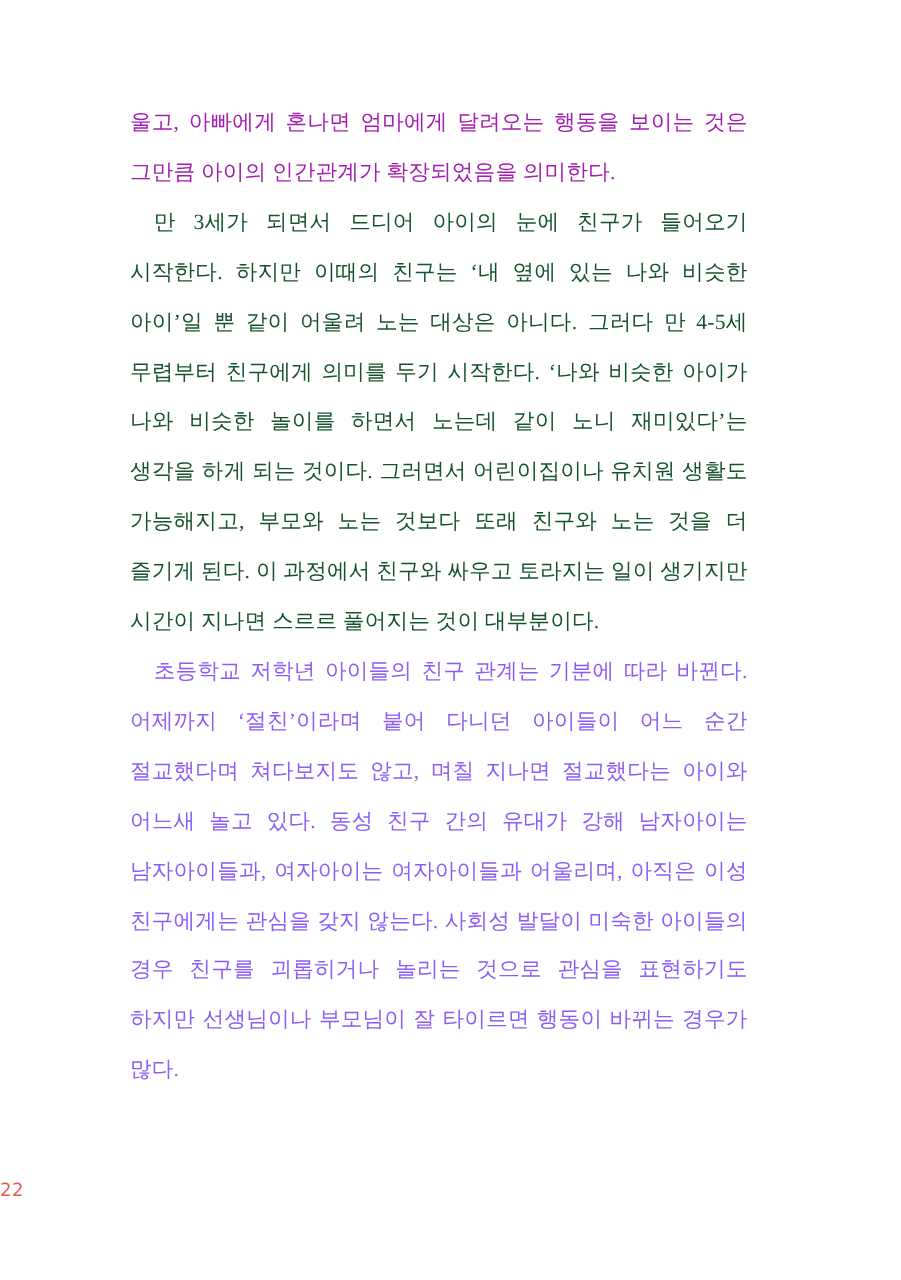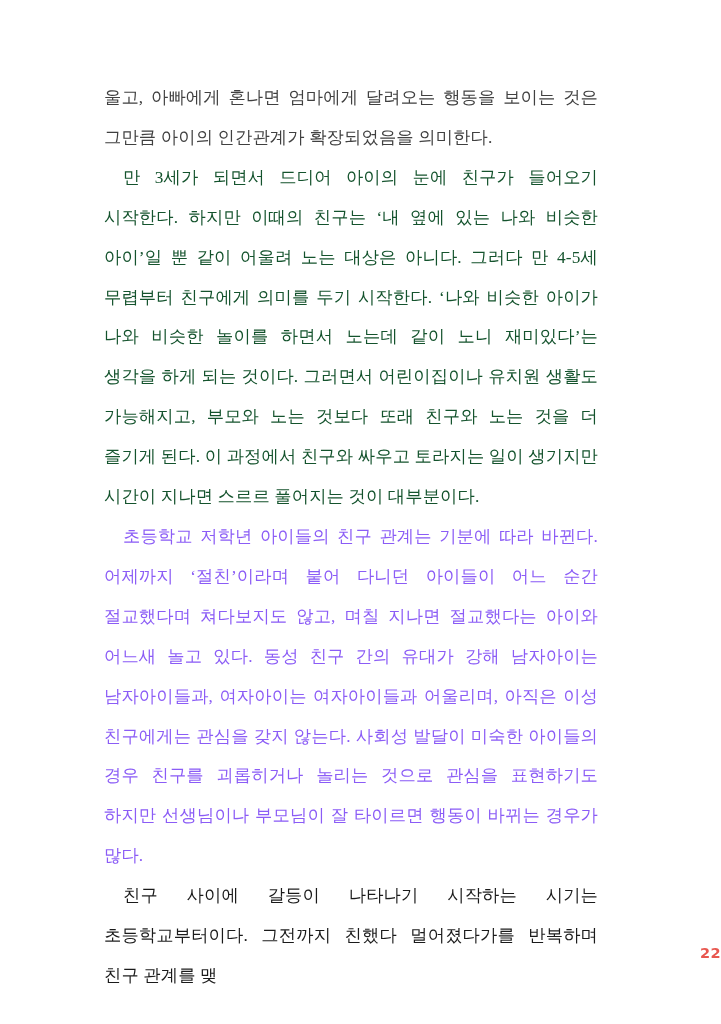--- a/index.html
+++ b/index.html
@@ -41,35 +41,34 @@
     text-indent: 19px;
   }
   .para.last-loose {
     text-align-last: left;
   }
   #page-number {
     position: absolute;
     left: 0;
     right: 0;
     top: 945px;
-    text-align: right;
+    text-align: left;
     font-family: "DejaVu Sans", "Liberation Sans", sans-serif;
     font-size: 14.5px;
-    font-weight: bold;
+    font-weight: normal;
     letter-spacing: 0.4px;
     color: #e8574f;
   }
 </style>
 </head>
 <body>
 
 <div id="page" style="background: rgb(255, 255, 255);">
 
   <div id="text-column">
-    <p class="para last-loose" style="color: #404040;">울고, 아빠에게 혼나면 엄마에게 달려오는 행동을 보이는 것은 그만큼 아이의 인간관계가 확장되었음을 의미한다.</p>
+    <p class="para last-loose" style="color: #a21caf;">울고, 아빠에게 혼나면 엄마에게 달려오는 행동을 보이는 것은 그만큼 아이의 인간관계가 확장되었음을 의미한다.</p>
     <p class="para indent last-loose" style="color: #14532d;">만 3세가 되면서 드디어 아이의 눈에 친구가 들어오기 시작한다. 하지만 이때의 친구는 ‘내 옆에 있는 나와 비슷한 아이’일 뿐 같이 어울려 노는 대상은 아니다. 그러다 만 4-5세 무렵부터 친구에게 의미를 두기 시작한다. ‘나와 비슷한 아이가 나와 비슷한 놀이를 하면서 노는데 같이 노니 재미있다’는 생각을 하게 되는 것이다. 그러면서 어린이집이나 유치원 생활도 가능해지고, 부모와 노는 것보다 또래 친구와 노는 것을 더 즐기게 된다. 이 과정에서 친구와 싸우고 토라지는 일이 생기지만 시간이 지나면 스르르 풀어지는 것이 대부분이다.</p>
     <p class="para indent last-loose" style="color: #8b5cf6;">초등학교 저학년 아이들의 친구 관계는 기분에 따라 바뀐다. 어제까지 ‘절친’이라며 붙어 다니던 아이들이 어느 순간 절교했다며 쳐다보지도 않고, 며칠 지나면 절교했다는 아이와 어느새 놀고 있다. 동성 친구 간의 유대가 강해 남자아이는 남자아이들과, 여자아이는 여자아이들과 어울리며, 아직은 이성 친구에게는 관심을 갖지 않는다. 사회성 발달이 미숙한 아이들의 경우 친구를 괴롭히거나 놀리는 것으로 관심을 표현하기도 하지만 선생님이나 부모님이 잘 타이르면 행동이 바뀌는 경우가 많다.</p>
-    <p class="para indent" style="color: rgb(26, 26, 26);">친구 사이에 갈등이 나타나기 시작하는 시기는 초등학교부터이다. 그전까지 친했다 멀어졌다가를 반복하며 친구 관계를 맺</p>
   </div>
 
   <div id="page-number" style="color: rgb(232, 87, 79);">22</div>
 
 </div>
 
 </body></html>

